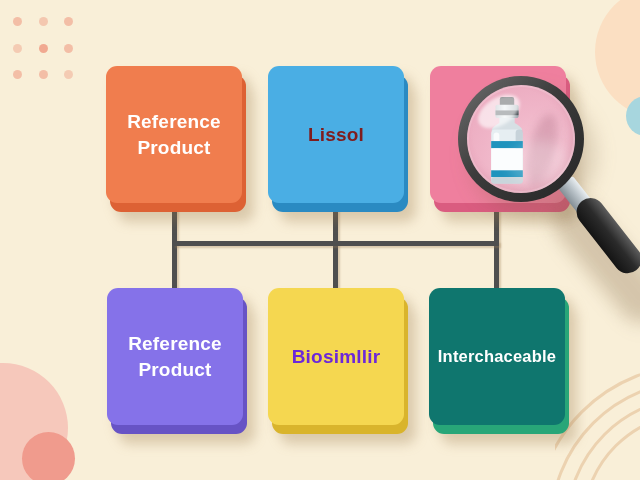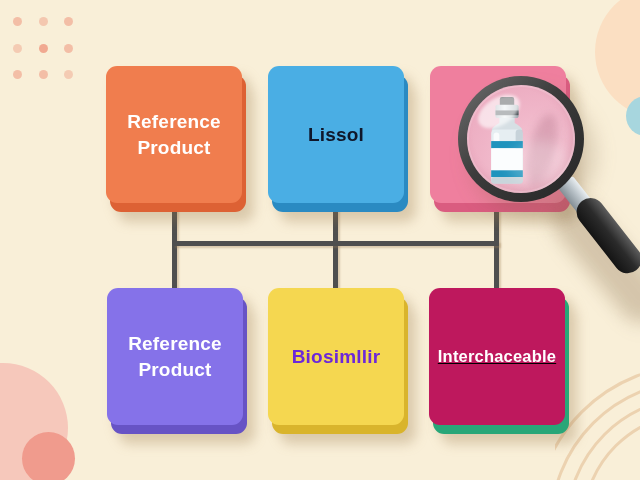--- a/index.html
+++ b/index.html
@@ -92,21 +92,21 @@
   <div class="box" style="left:106px;top:66px;">
     <div class="box-back" style="background: rgb(221, 97, 52);"></div>
     <div class="box-face" style="background: rgb(240, 125, 78);">
       <span class="box-label" style="color: rgb(255, 255, 255);">Reference Product</span>
     </div>
   </div>
 
   <div class="box" style="left:268px;top:66px;">
     <div class="box-back" style="background: rgb(42, 138, 194);"></div>
     <div class="box-face" style="background: rgb(74, 174, 228);">
-      <span class="box-label" style="color: #0f172a;">Lissol</span>
+      <span class="box-label" style="color: #7f1d1d;">Lissol</span>
     </div>
   </div>
 
   <div class="box" style="left:430px;top:66px;">
     <div class="box-back" style="background: rgb(218, 92, 128);"></div>
     <div class="box-face" style="background: rgb(239, 127, 158);"></div>
   </div>
 
   <div class="box" style="left:107px;top:288px;">
     <div class="box-back" style="background: rgb(103, 83, 197);"></div>
@@ -117,21 +117,21 @@
 
   <div class="box" style="left:268px;top:288px;">
     <div class="box-back" style="background: rgb(217, 180, 44);"></div>
     <div class="box-face" style="background: rgb(245, 215, 80);">
       <span class="box-label" style="color: #6d28d9;">Biosimllir</span>
     </div>
   </div>
 
   <div class="box" style="left:429px;top:288px;">
     <div class="box-back" style="background: rgb(40, 166, 120);"></div>
-    <div class="box-face" style="background: #be185d; text-decoration: underline;">
+    <div class="box-face" style="background: #0f766e;">
       <span class="box-label sm" style="color: rgb(255, 255, 255);">Interchaceable</span>
     </div>
   </div>
 
   <div class="magnifier">
     <div class="mag-shadow"></div>
     <div class="lens-shadow"></div>
     <div class="collar"></div>
     <div class="handle"></div>
     <div class="lens">

